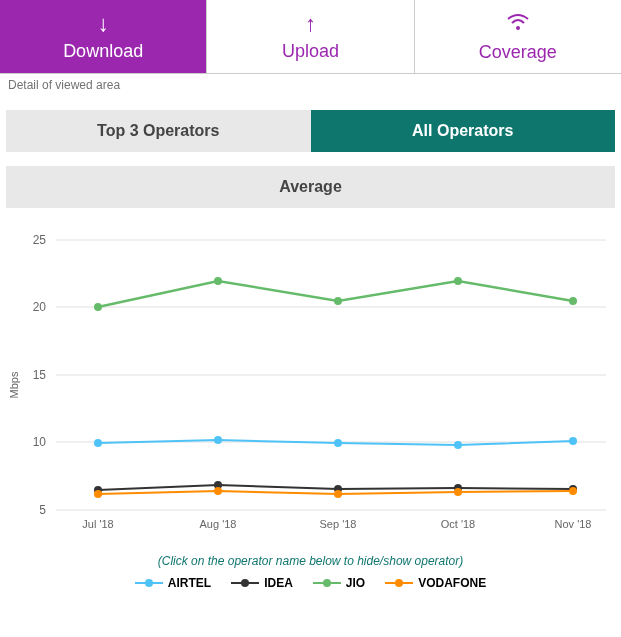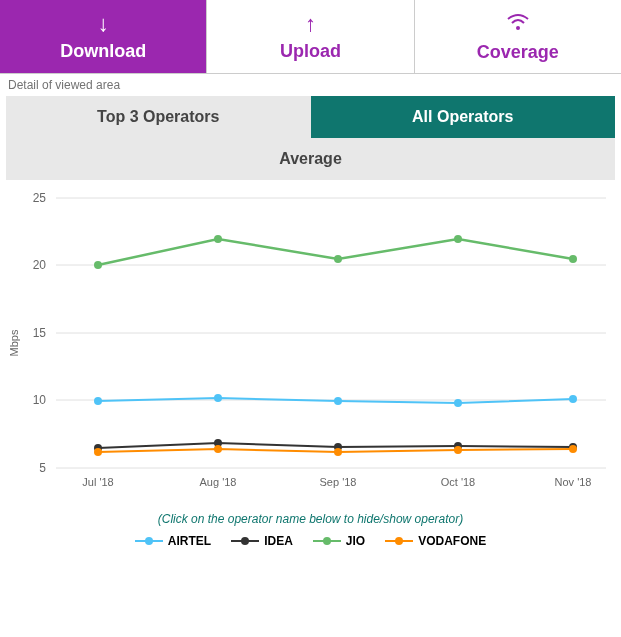--- a/index.html
+++ b/index.html
@@ -22,31 +22,31 @@
     .tab:last-child { border-right: none; }
     .tab.active {
       background: #9b27af;
       color: #fff;
     }
     .tab:not(.active) {
       background: #fff;
       color: #9b27af;
     }
     .tab .icon { font-size: 22px; margin-bottom: 4px; }
-    .tab .label { font-size: 18px; font-weight: bold; }
+    .tab .label { font-size: 18px; font-weight: normal; }
 
     .detail-area {
       font-size: 12px;
       color: #737373;
       padding: 4px 8px;
     }
 
     .toggle-row {
       display: flex;
-      margin: 0 6px;
+      margin: 14px 6px;
     }
     .toggle-btn {
       flex: 1;
       padding: 12px 0;
       text-align: center;
       font-size: 16px;
       font-weight: bold;
       cursor: pointer;
       border: none;
       outline: none;

